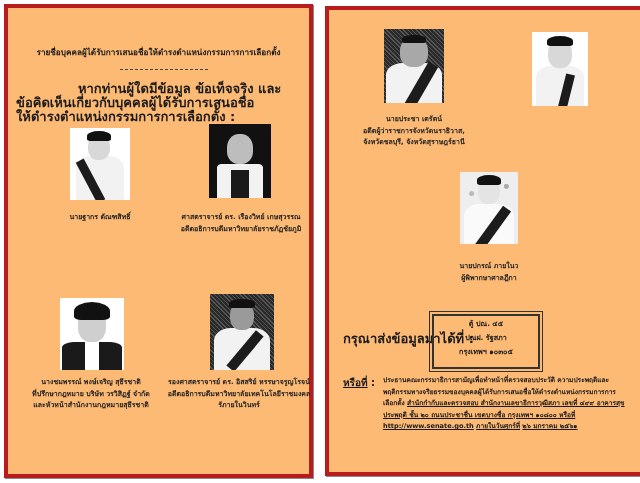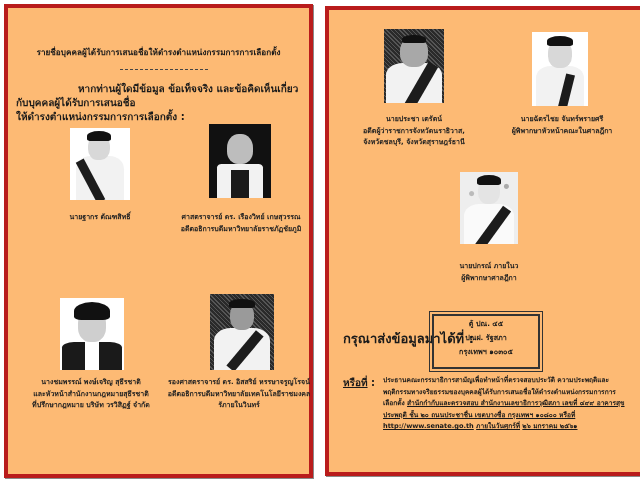--- a/index.html
+++ b/index.html
@@ -11,21 +11,21 @@
     position: absolute; box-sizing: border-box;
     border: 4px solid #b91c1c; background: #fdba74;
     box-shadow: 1px 1px 0 #8a8a8a;
   }
   #left  { left: 4px;  top: 4px;  width: 309px; height: 474px; }
   #right { left: 325px; top: 6px; width: 340px; height: 470px; }
 
   .abs { position: absolute; }
   .title { left: 0; width: 100%; top: 38px; text-align: center; font-size: 8.2px; font-weight: bold; }
   .title-rule { left: 112px; width: 88px; top: 61px; height: 0; border-top: 1px dashed #444; }
-  .intro { left: 8px; width: 290px; top: 74px; font-size: 10px; line-height: 14px; font-weight: bold; }
+  .intro { left: 8px; width: 290px; top: 74px; font-size: 13px; line-height: 14px; font-weight: bold; }
   .intro .indent { display: inline-block; width: 62px; }
 
   .photo { position: absolute; overflow: hidden; }
   .cap { position: absolute; text-align: center; font-size: 7px; line-height: 11.5px; font-weight: bold; color: #222; }
 
   
   .bg-dark { background: #111; }
   .bg-gray { background: repeating-linear-gradient(45deg,#2a2a2a 0 2px,#555 2px 3px); }
   .bg-speck { background: radial-gradient(circle at 20% 30%, #bbb 0 2px, transparent 3px), radial-gradient(circle at 80% 20%, #aaa 0 2px, transparent 3px), #eee; }
   .head { position: absolute; border-radius: 45% 45% 42% 42%; background: #d8d8d8; }
@@ -78,22 +78,22 @@
   </div>
 
   <div class="photo" style="left:52px;top:290px;width:64px;height:72px;background:#fff;">
     <div class="body-d" style="left:2px;top:44px;width:60px;height:28px;border-radius:20% 20% 0 0;"></div>
     <div class="collar" style="left:25px;top:44px;width:14px;height:28px;"></div>
     <div class="head" style="left:18px;top:10px;width:28px;height:34px;background:#cfcfcf;"></div>
     <div class="hair" style="left:14px;top:4px;width:36px;height:18px;"></div>
   </div>
   <div class="cap" style="left:8px;top:369px;width:150px;">
     <div>นางชมพรรณ์ พงษ์เจริญ สุธีรชาติ</div>
+    <div>ที่ปรึกษากฎหมาย บริษัท วรวิสิฏฐ์ จำกัด</div>
     <div>และหัวหน้าสำนักงานกฎหมายสุธีรชาติ</div>
-    <div>ที่ปรึกษากฎหมาย บริษัท วรวิสิฏฐ์ จำกัด</div>
   </div>
 
   <div class="photo bg-gray" style="left:202px;top:286px;width:64px;height:76px;">
     <div class="body-w" style="left:4px;top:34px;width:56px;height:42px;"></div>
     <div class="sash" style="left:30px;top:34px;width:10px;height:46px;transform:rotate(40deg);"></div>
     <div class="head" style="left:20px;top:8px;width:24px;height:28px;background:#9a9a9a;"></div>
     <div class="hair" style="left:19px;top:5px;width:26px;height:9px;"></div>
   </div>
   <div class="cap" style="left:156px;top:369px;width:150px;">
     <div>รองศาสตราจารย์ ดร. อิสสริย์ หรรษาจรูญโรจน์</div>
@@ -115,24 +115,20 @@
     <div>อดีตผู้ว่าราชการจังหวัดนราธิวาส,</div>
     <div>จังหวัดชลบุรี, จังหวัดสุราษฎร์ธานี</div>
   </div>
 
   <div class="photo" style="left:203px;top:22px;width:56px;height:74px;background:#fff;">
     <div class="body-w" style="left:4px;top:34px;width:48px;height:40px;"></div>
     <div class="sash" style="left:30px;top:42px;width:9px;height:34px;transform:rotate(14deg);"></div>
     <div class="head" style="left:16px;top:8px;width:24px;height:28px;"></div>
     <div class="hair" style="left:15px;top:4px;width:26px;height:10px;"></div>
   </div>
-  <div class="cap" style="left:168px;top:104px;width:130px;">
-    <div>นายฉัตรไชย จันทร์พรายศรี</div>
-    <div>ผู้พิพากษาหัวหน้าคณะในศาลฎีกา</div>
-  </div>
 
   <div class="photo bg-speck" style="left:131px;top:162px;width:58px;height:72px;">
     <div class="body-w" style="left:4px;top:32px;width:50px;height:40px;background:#fafafa;"></div>
     <div class="sash" style="left:28px;top:32px;width:10px;height:48px;transform:rotate(36deg);"></div>
     <div class="head" style="left:18px;top:6px;width:22px;height:26px;background:#e4e4e4;"></div>
     <div class="hair" style="left:17px;top:3px;width:24px;height:10px;"></div>
   </div>
   <div class="cap" style="left:100px;top:251px;width:120px;">
     <div>นายปกรณ์ ภายในว</div>
     <div>ผู้พิพากษาศาลฎีกา</div>

